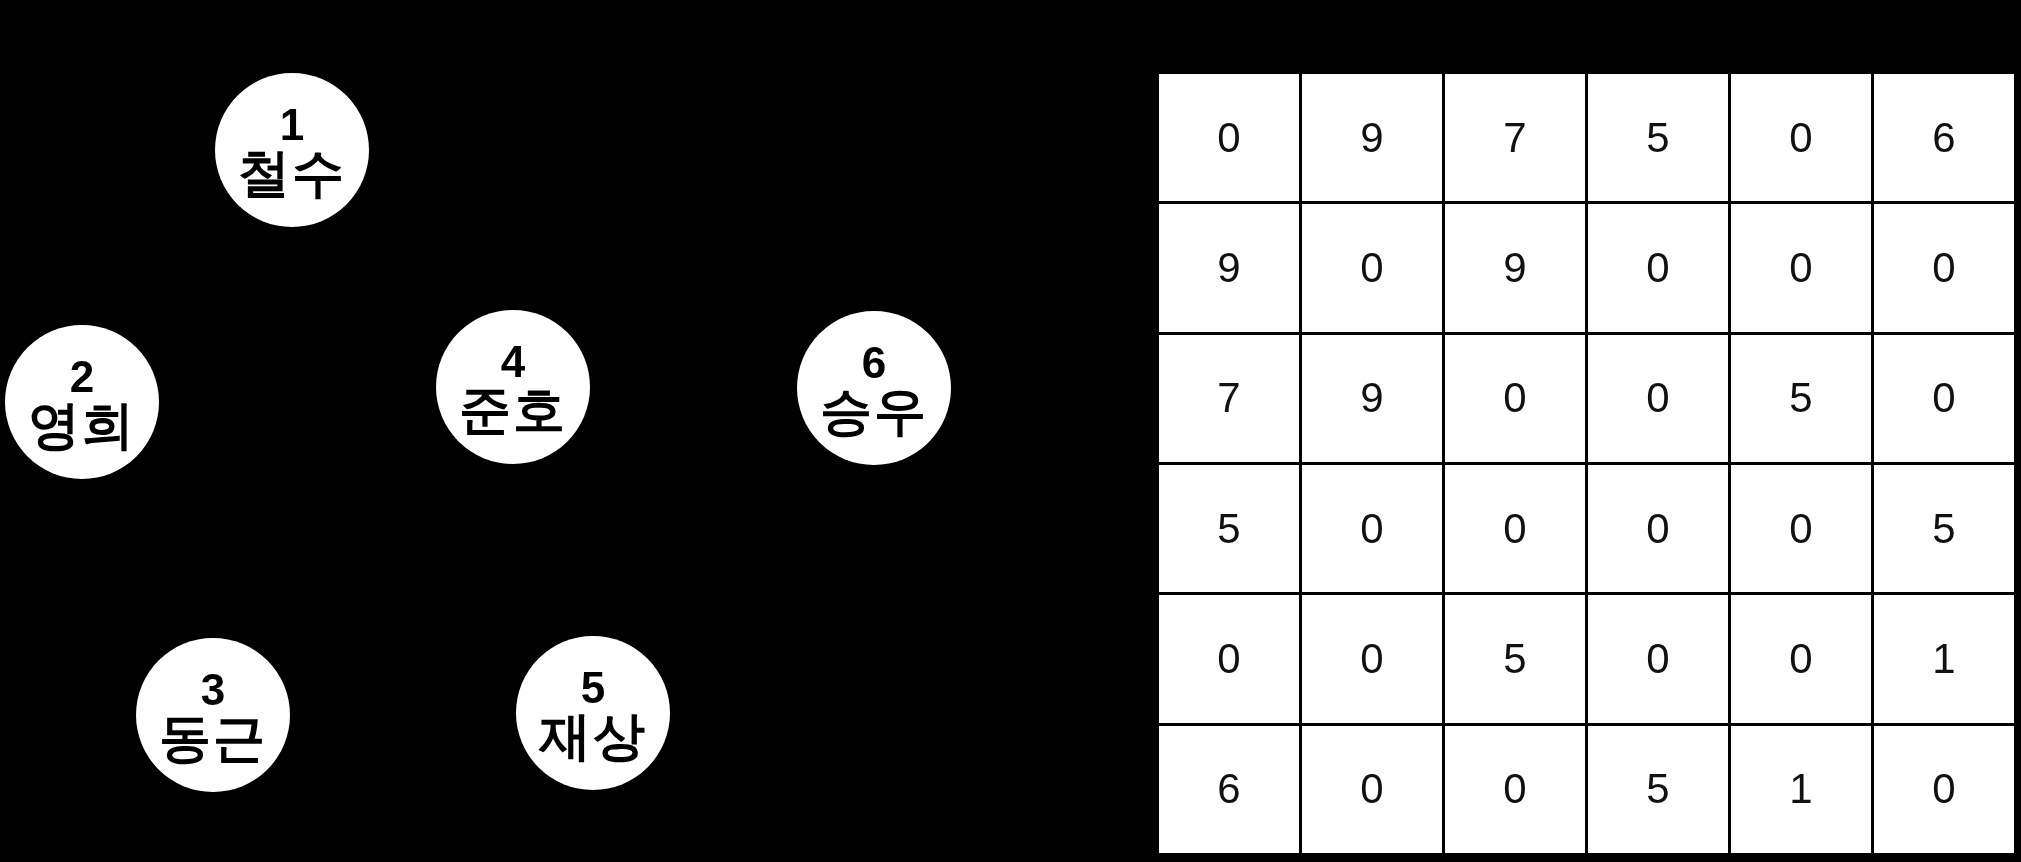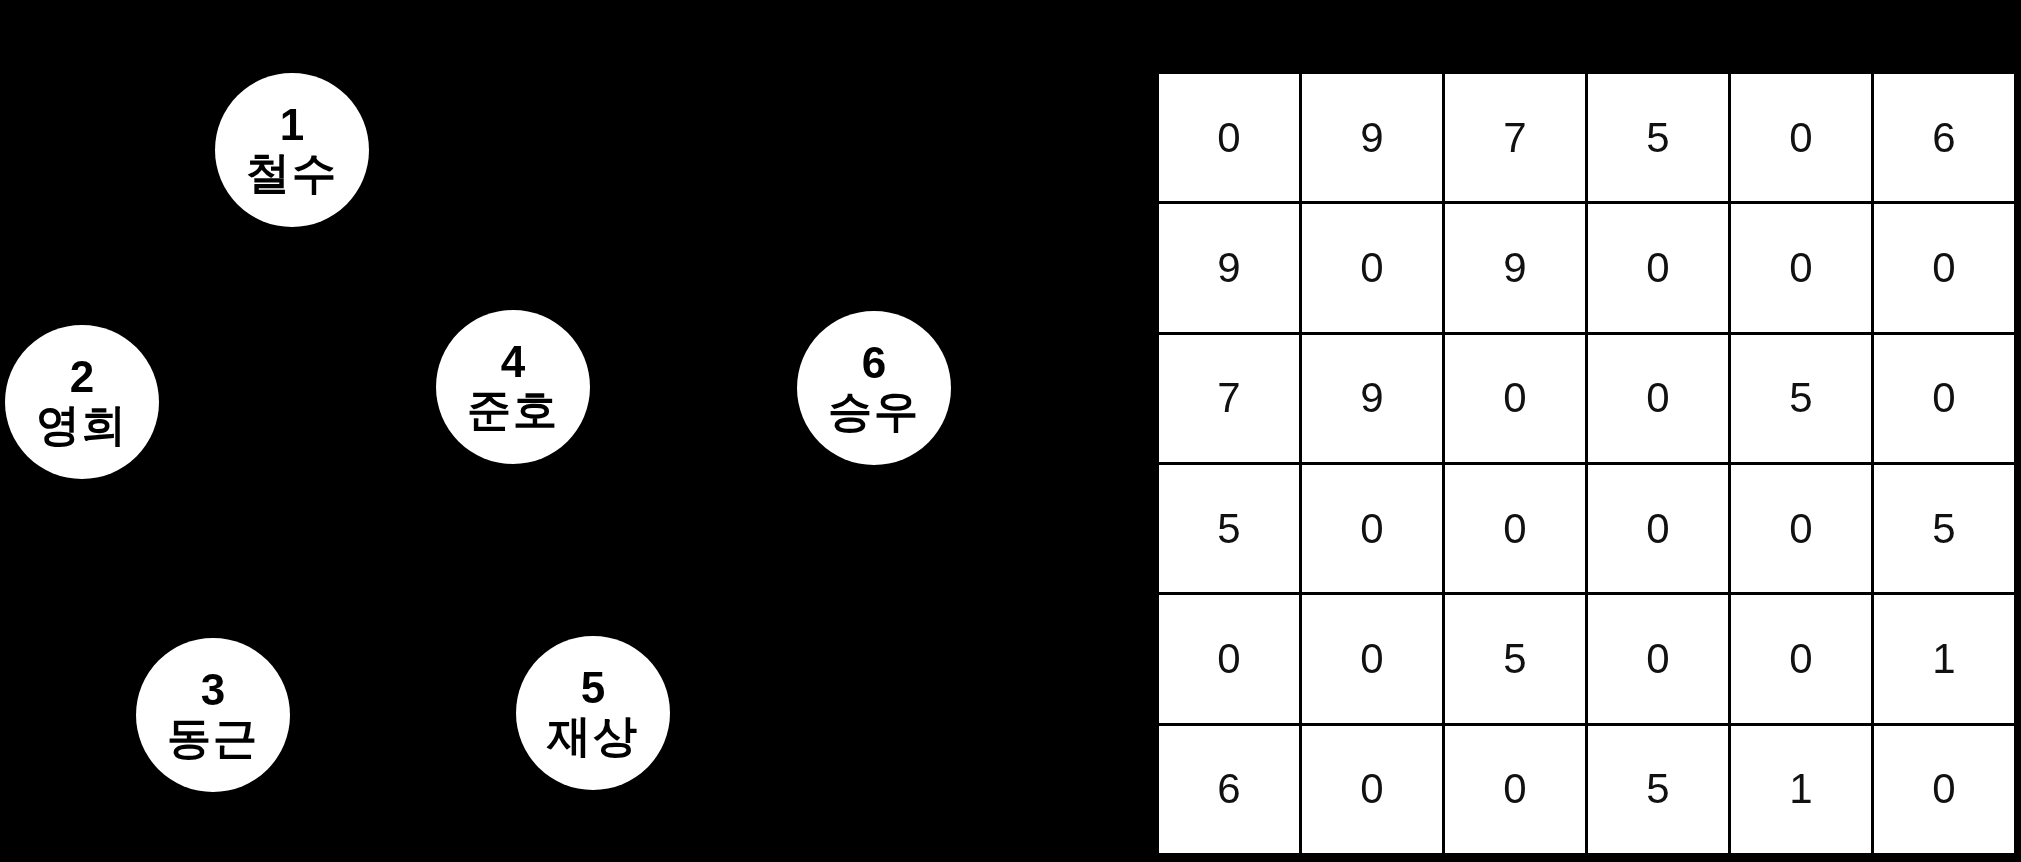--- a/index.html
+++ b/index.html
@@ -41,21 +41,21 @@
     align-items: center;
     justify-content: center;
     text-align: center;
     font-weight: bold;
   }
   .node-id {
     font-size: 44px;
     line-height: 46px;
   }
   .node-name {
-    font-size: 44px;
+    font-size: 52px;
     line-height: 50px;
     letter-spacing: 2px;
   }
   
   .matrix {
     position: absolute;
     left: 1155px;
     top: 70px;
     width: 863px;
     height: 787px;

